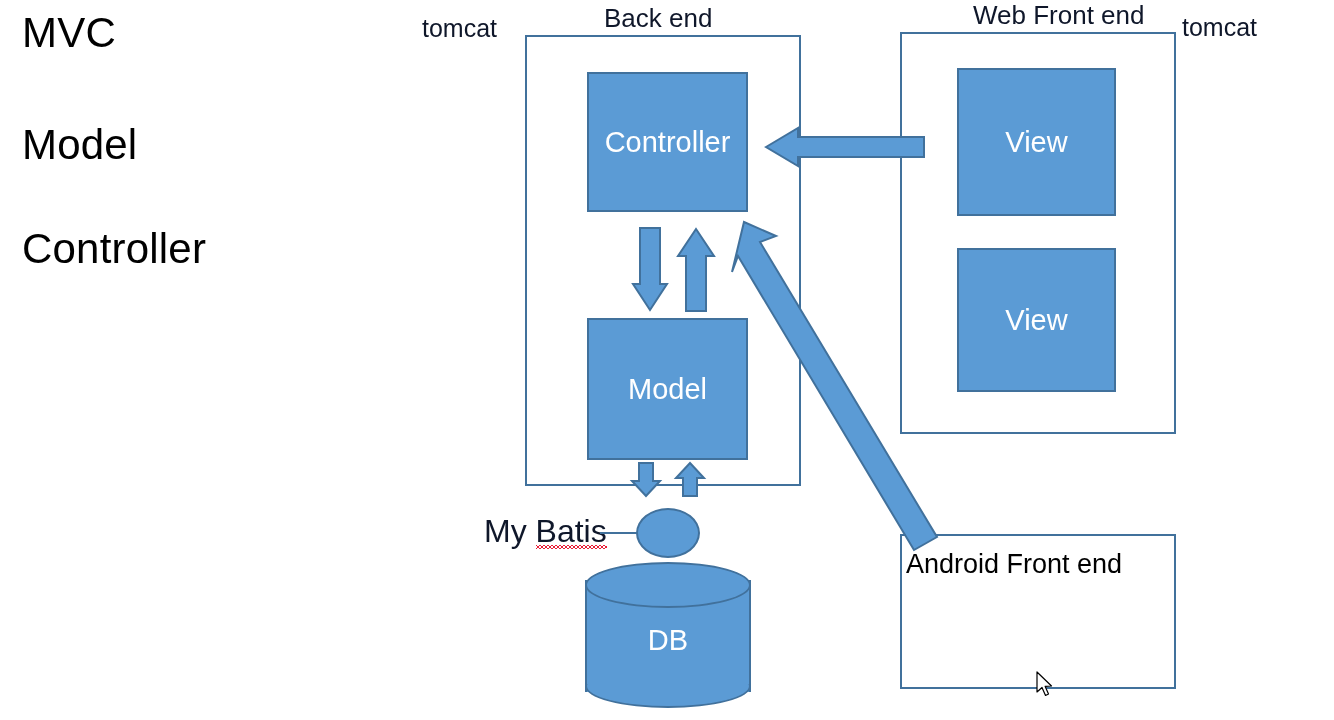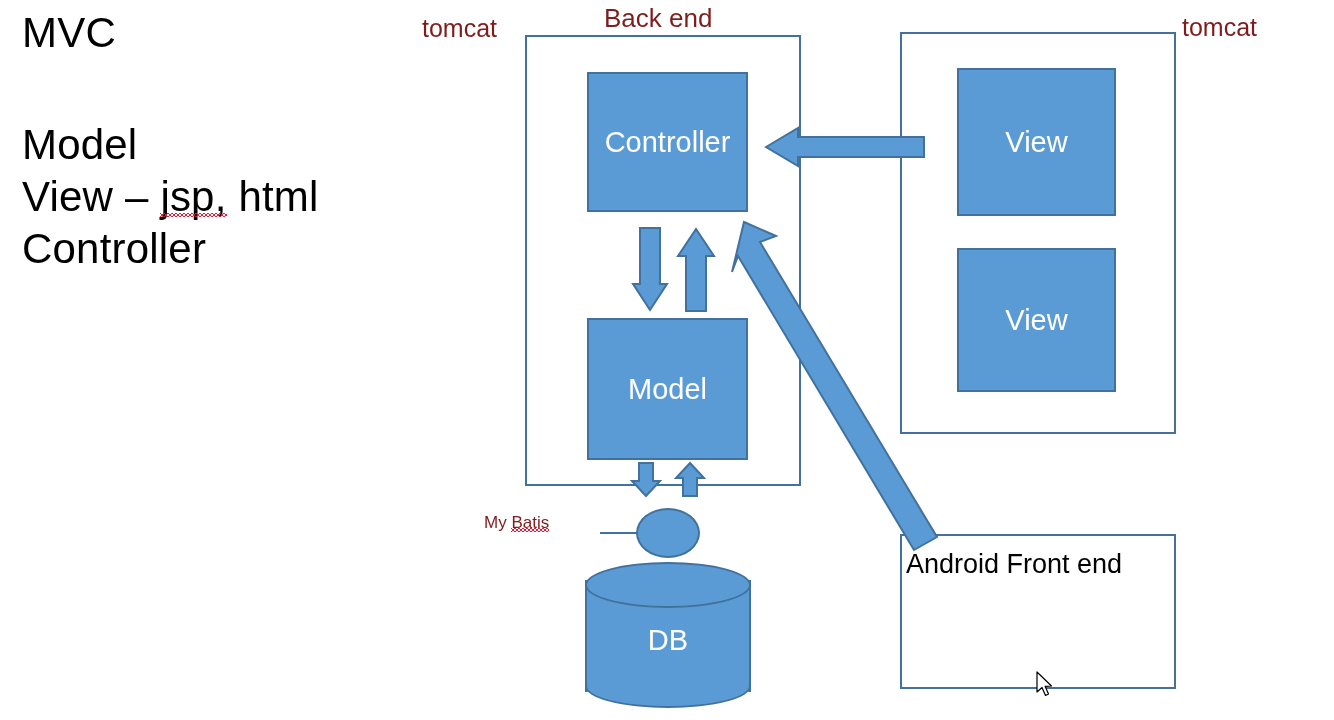--- a/index.html
+++ b/index.html
@@ -62,27 +62,27 @@
   }
   #box-backend   { left: 525px; top: 35px;  width: 276px; height: 451px; }
   #box-webfront  { left: 900px; top: 32px;  width: 276px; height: 402px; }
   #box-android   { left: 900px; top: 534px; width: 276px; height: 155px; }
 
   
   .caption {
     position: absolute;
     font-size: 26px;
     white-space: nowrap;
-    color: #7f1d1d;
+    color: #0f172a;
   }
   #cap-backend  { left: 604px; top: 3px; }
   #cap-webfront { left: 973px; top: 0px; }
   #cap-tomcat-l { left: 422px; top: 14px; font-size: 25px; }
   #cap-tomcat-r { left: 1182px; top: 13px; font-size: 25px; }
-  #cap-mybatis  { left: 484px; top: 513px; font-size: 17px; }
+  #cap-mybatis  { left: 484px; top: 513px; font-size: 32px; }
   #cap-android  {
     position: absolute;
     left: 900px; top: 549px; width: 228px;
     text-align: center;
     font-size: 27px;
     color: #000000;
   }
 
   
   .shape {
@@ -173,25 +173,25 @@
     width: 18px; height: 26px;
   }
 </style>
 </head>
 <body>
 
 <div id="canvas">
 
   <div class="left-text" id="txt-mvc">MVC</div>
   <div class="left-text" id="txt-model">Model</div>
-  <div class="left-text" id="txt-view"><span>View – </span><span class="spell">jsp,</span><span> html</span></div>
   <div class="left-text" id="txt-controller">Controller</div>
 
   <div class="caption" id="cap-tomcat-l">tomcat</div>
   <div class="caption" id="cap-backend">Back end</div>
+  <div class="caption" id="cap-webfront">Web Front end</div>
   <div class="caption" id="cap-tomcat-r">tomcat</div>
 
   <div class="container-box" id="box-backend"></div>
   <div class="container-box" id="box-webfront"></div>
   <div class="container-box" id="box-android"></div>
   <div id="cap-android">Android Front end</div>
 
   <div class="shape" id="shape-controller">Controller</div>
   <div class="shape" id="shape-model">Model</div>
   <div class="shape" id="shape-view1">View</div>

